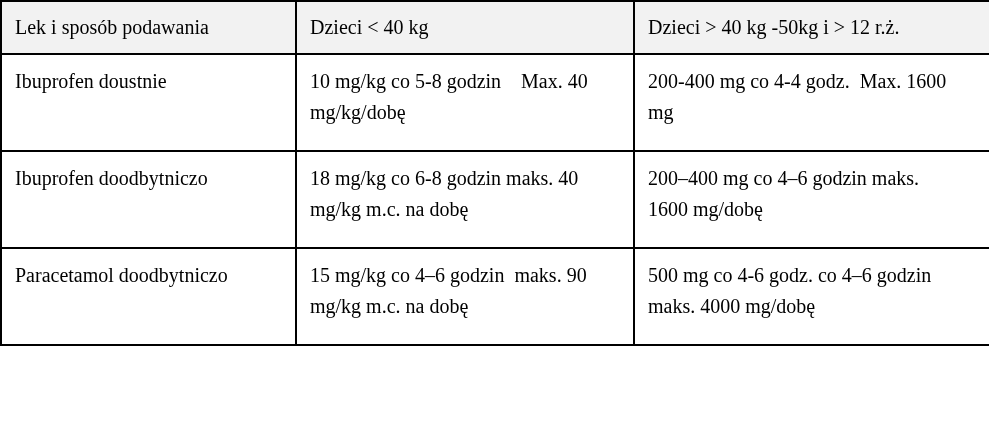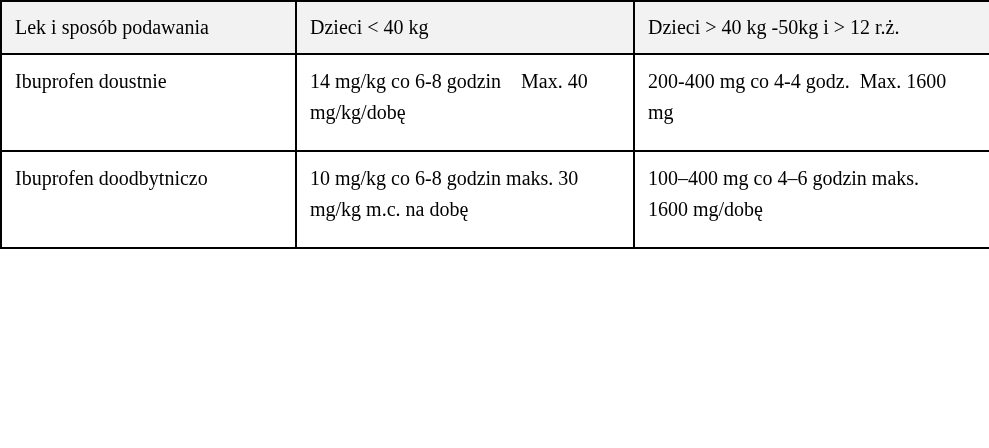--- a/index.html
+++ b/index.html
@@ -57,26 +57,33 @@
   <thead>
     <tr>
       <th>Lek i sposób podawania</th>
       <th>Dzieci &lt; 40 kg</th>
       <th>Dzieci &gt; 40 kg -50kg i &gt; 12 r.ż.</th>
     </tr>
   </thead>
   <tbody>
     <tr>
       <td>Ibuprofen doustnie</td>
-      <td>14 mg/kg co 6-8 godzin    Max. 40
+      <td>10 mg/kg co 5-8 godzin    Max. 40
 mg/kg/dobę</td>
       <td>200-400 mg co 4-4 godz.  Max. 1600
 mg</td>
     </tr>
     <tr>
       <td>Ibuprofen doodbytniczo</td>
-      <td>10 mg/kg co 6-8 godzin maks. 30
+      <td>18 mg/kg co 6-8 godzin maks. 40
 mg/kg m.c. na dobę</td>
-      <td>100–400 mg co 4–6 godzin maks.
+      <td>200–400 mg co 4–6 godzin maks.
 1600 mg/dobę</td>
+    </tr>
+    <tr>
+      <td>Paracetamol doodbytniczo</td>
+      <td>15 mg/kg co 4–6 godzin  maks. 90
+mg/kg m.c. na dobę</td>
+      <td>500 mg co 4-6 godz. co 4–6 godzin
+maks. 4000 mg/dobę</td>
     </tr>
   </tbody>
 </table>
 
 </body></html>

